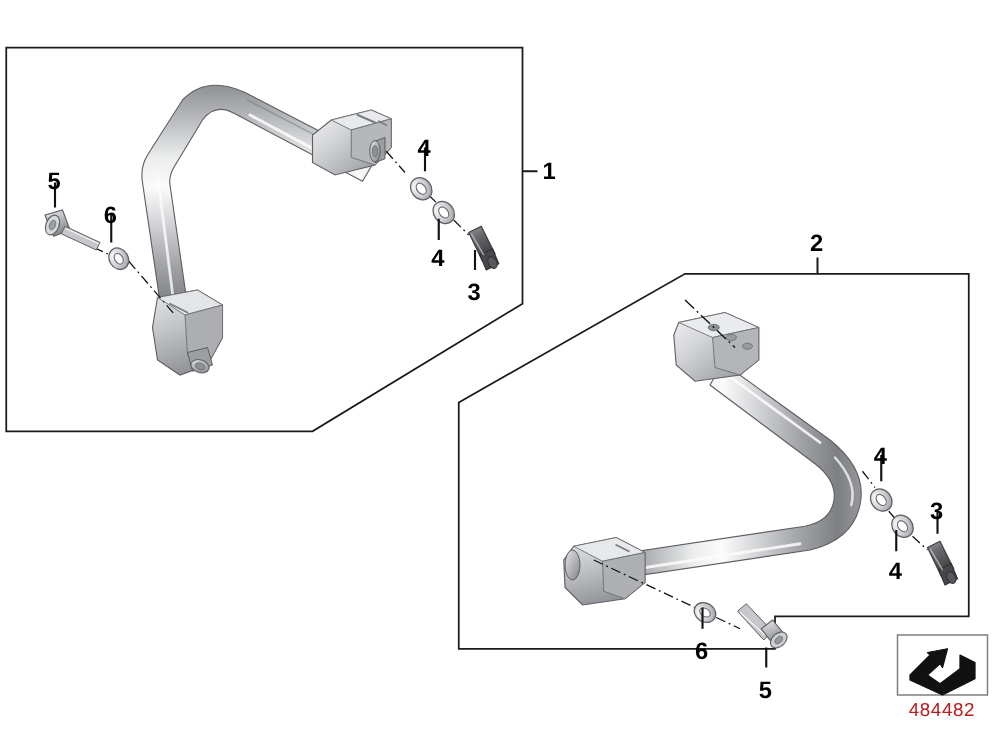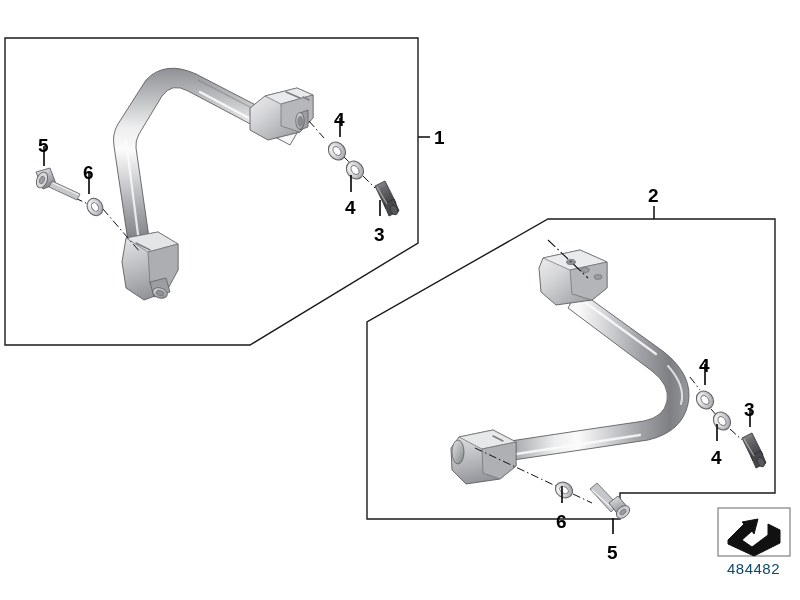--- a/index.html
+++ b/index.html
@@ -33,21 +33,21 @@
     color: #000000;
     line-height: 1;
     letter-spacing: 0px;
     white-space: nowrap;
     user-select: none;
   }
   .diagram-id {
     position: absolute;
     font-family: "Liberation Sans", sans-serif;
     font-size: 15px;
-    color: #0c4a6e;
+    color: #b91c1c;
     letter-spacing: 0.5px;
     white-space: nowrap;
   }
 </style>
 </head>
 <body>
 
 <div id="canvas">
 
   <svg id="artboard" viewBox="0 0 800 600" xmlns="http://www.w3.org/2000/svg">

